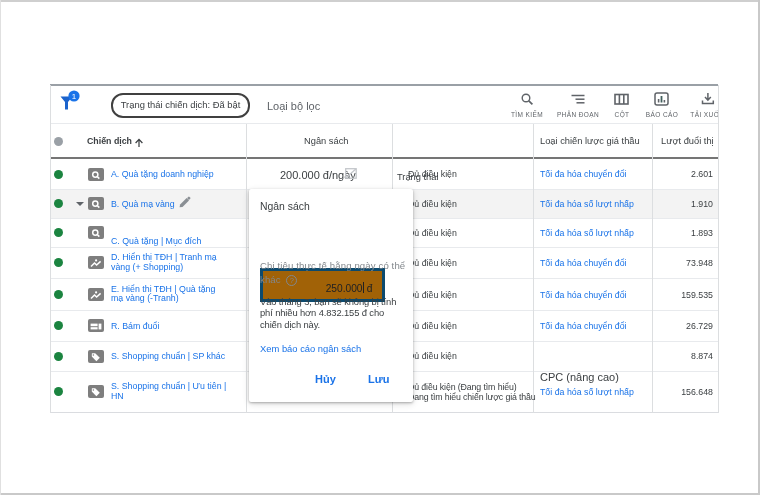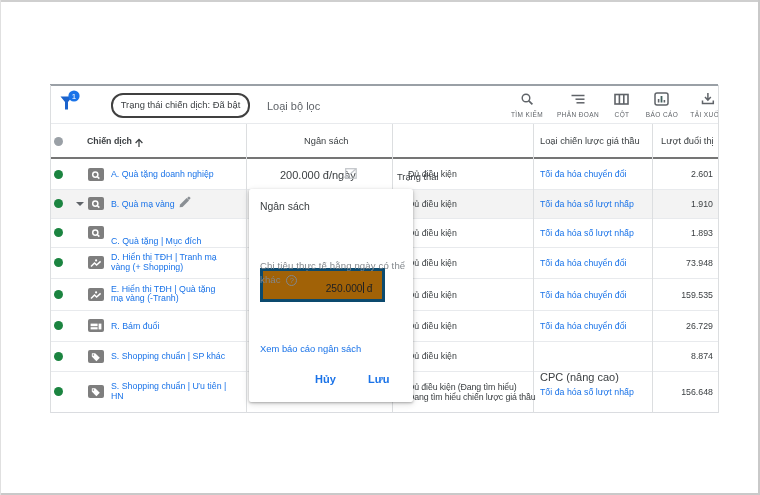--- a/index.html
+++ b/index.html
@@ -208,16 +208,17 @@
 <div class="abs status" style="top:392px;font-size:8.8px;letter-spacing:-.15px;">Đang tìm hiểu chiến lược giá thầu</div>
 <div class="abs bid blue" style="top:387px;">Tối đa hóa số lượt nhấp</div>
 <div class="abs num" style="top:387px;">156.648</div>
 
 <div class="abs popup">
   <div class="abs ptitle">Ngân sách</div>
   <div class="abs redbox">
       <div class="ival">250.000<span style="display:inline-block;width:1.5px;height:11px;background:#202124;vertical-align:-1px;"></span> đ</div>
     </div>
   <div class="abs phelp">Chi tiêu thực tế hằng ngày có thể<br>khác&nbsp;&nbsp;<span style="display:inline-block;width:9px;height:9px;border:1px solid #82878c;border-radius:50%;font-size:7.5px;line-height:9px;text-align:center;">?</span></div>
+  <div class="abs ppara">Vào tháng 3, bạn sẽ không bị tính<br>phí nhiều hơn 4.832.155 đ cho<br>chiến dịch này.</div>
   <div class="abs plink">Xem báo cáo ngân sách</div>
   <div class="abs pbtn" style="left:66px;">Hủy</div>
   <div class="abs pbtn" style="left:119px;">Lưu</div>
 </div>
 
 </body></html>

